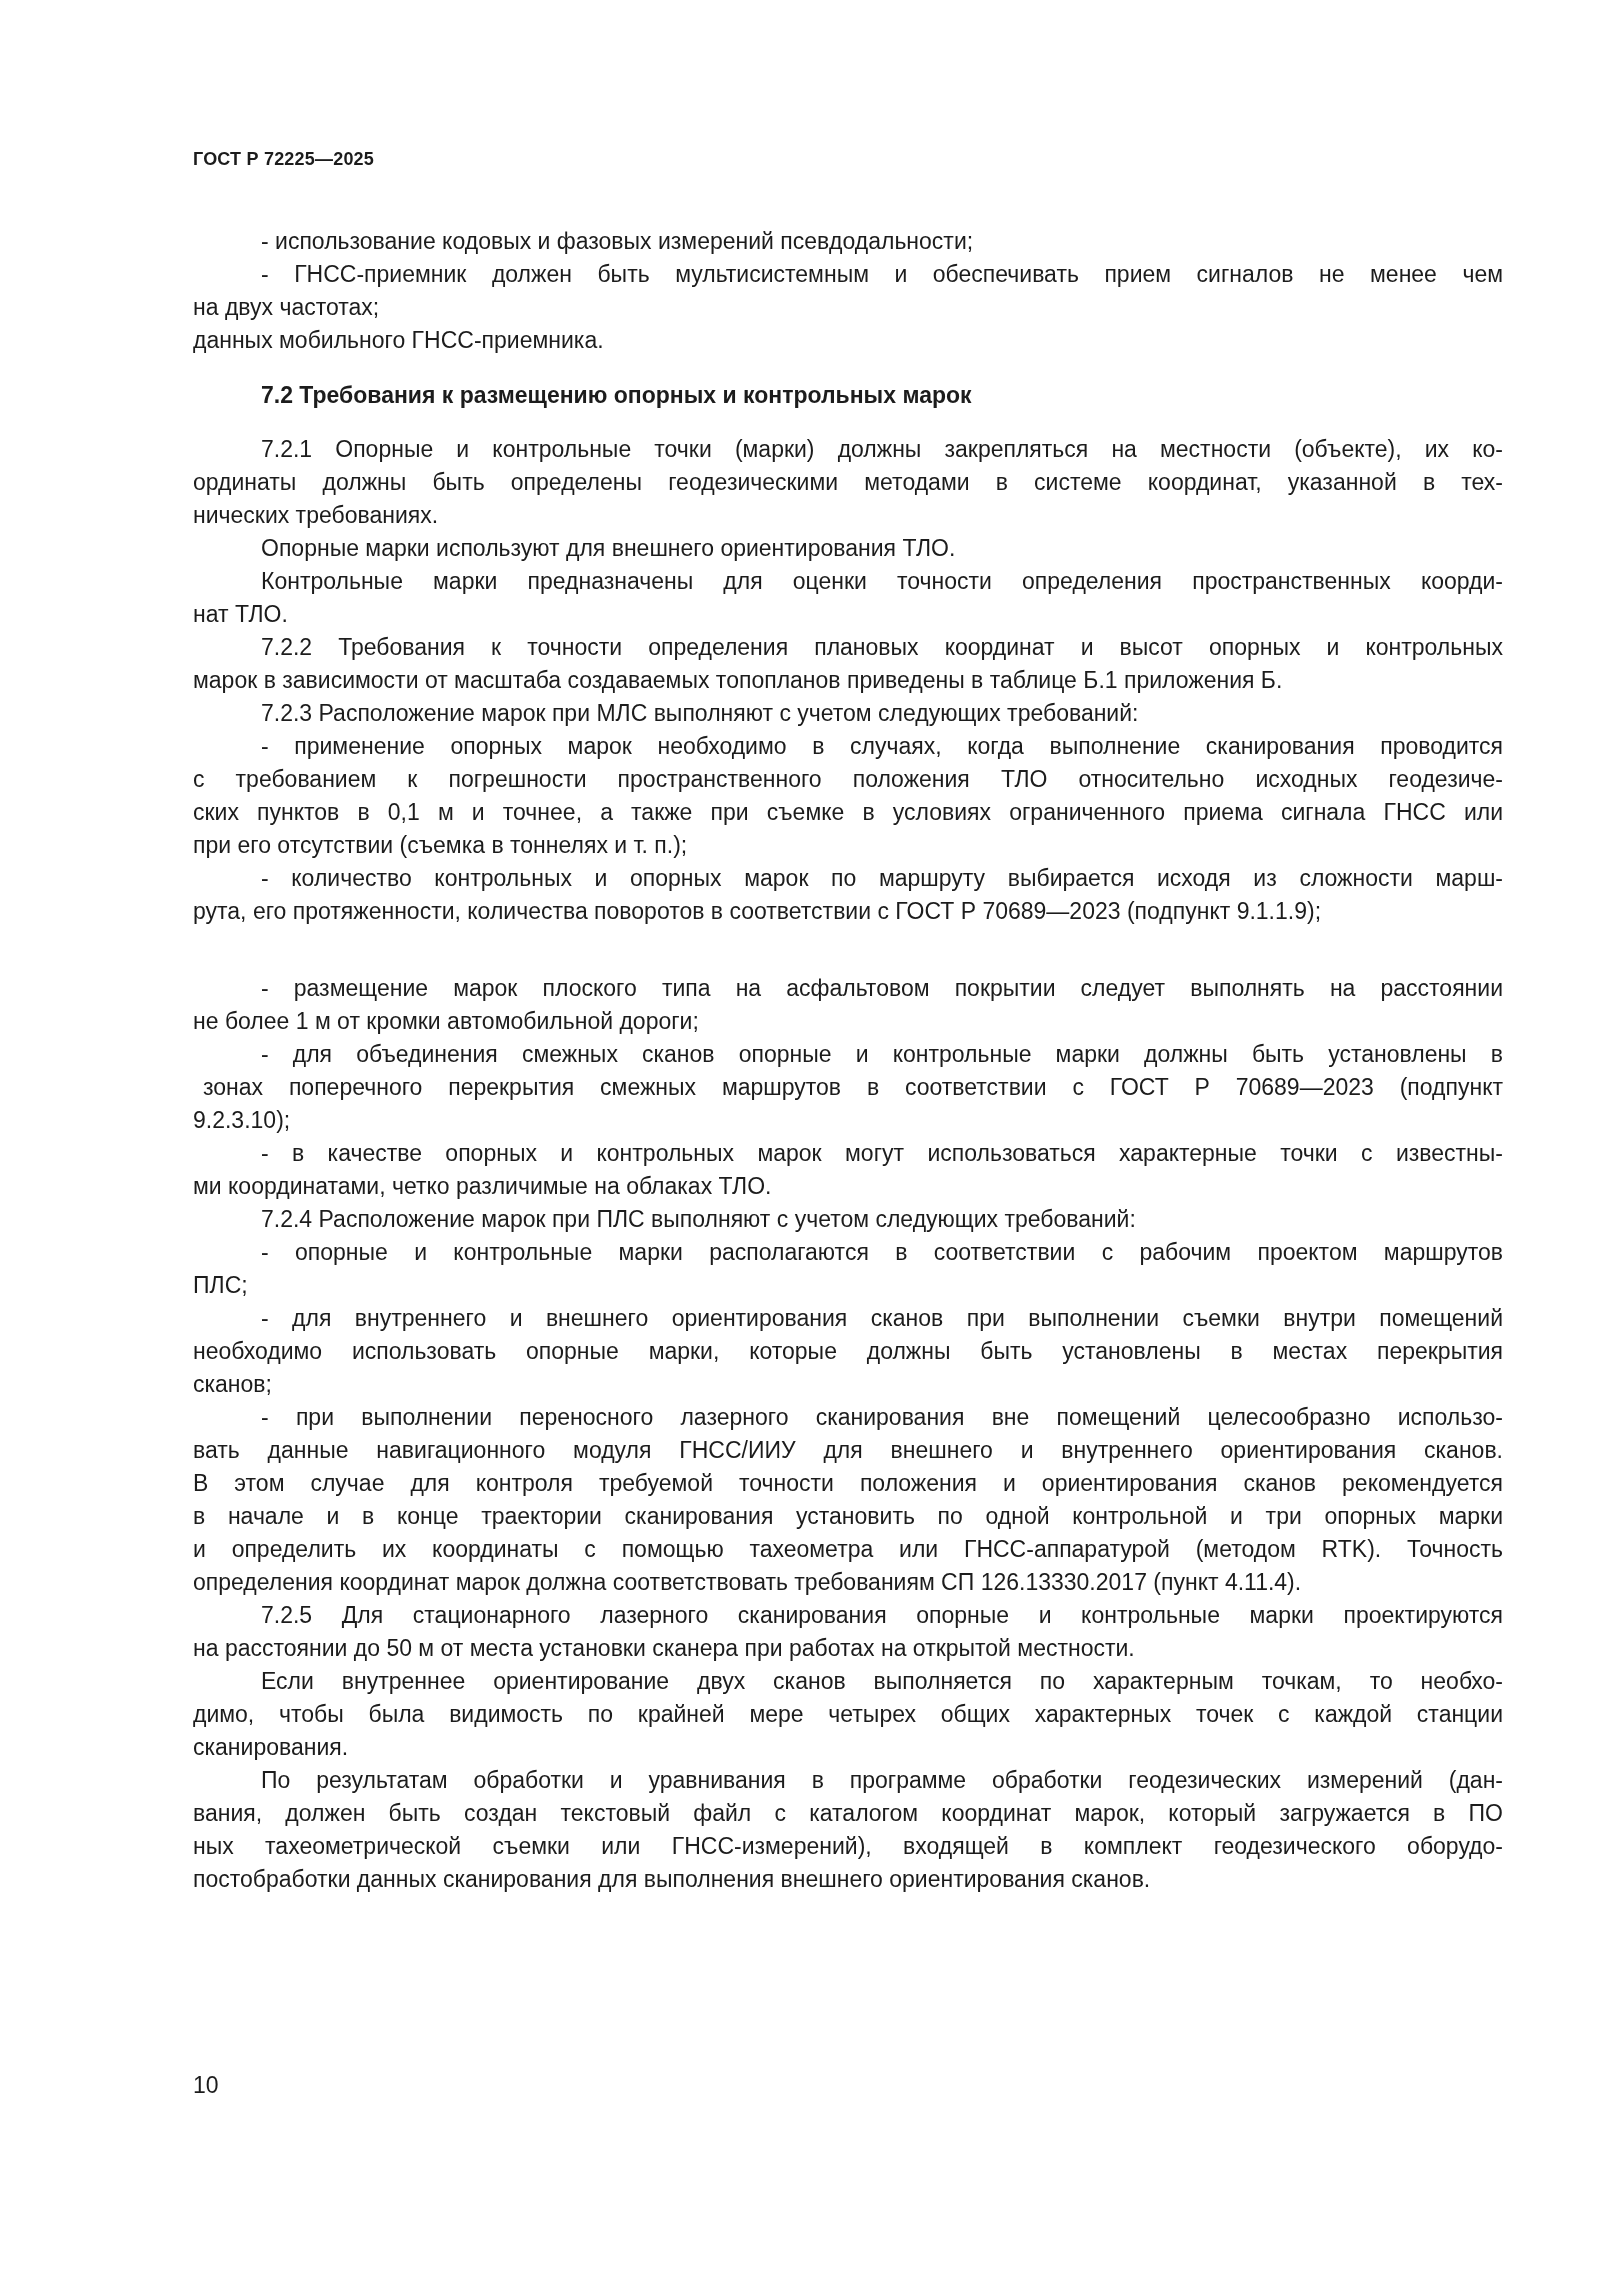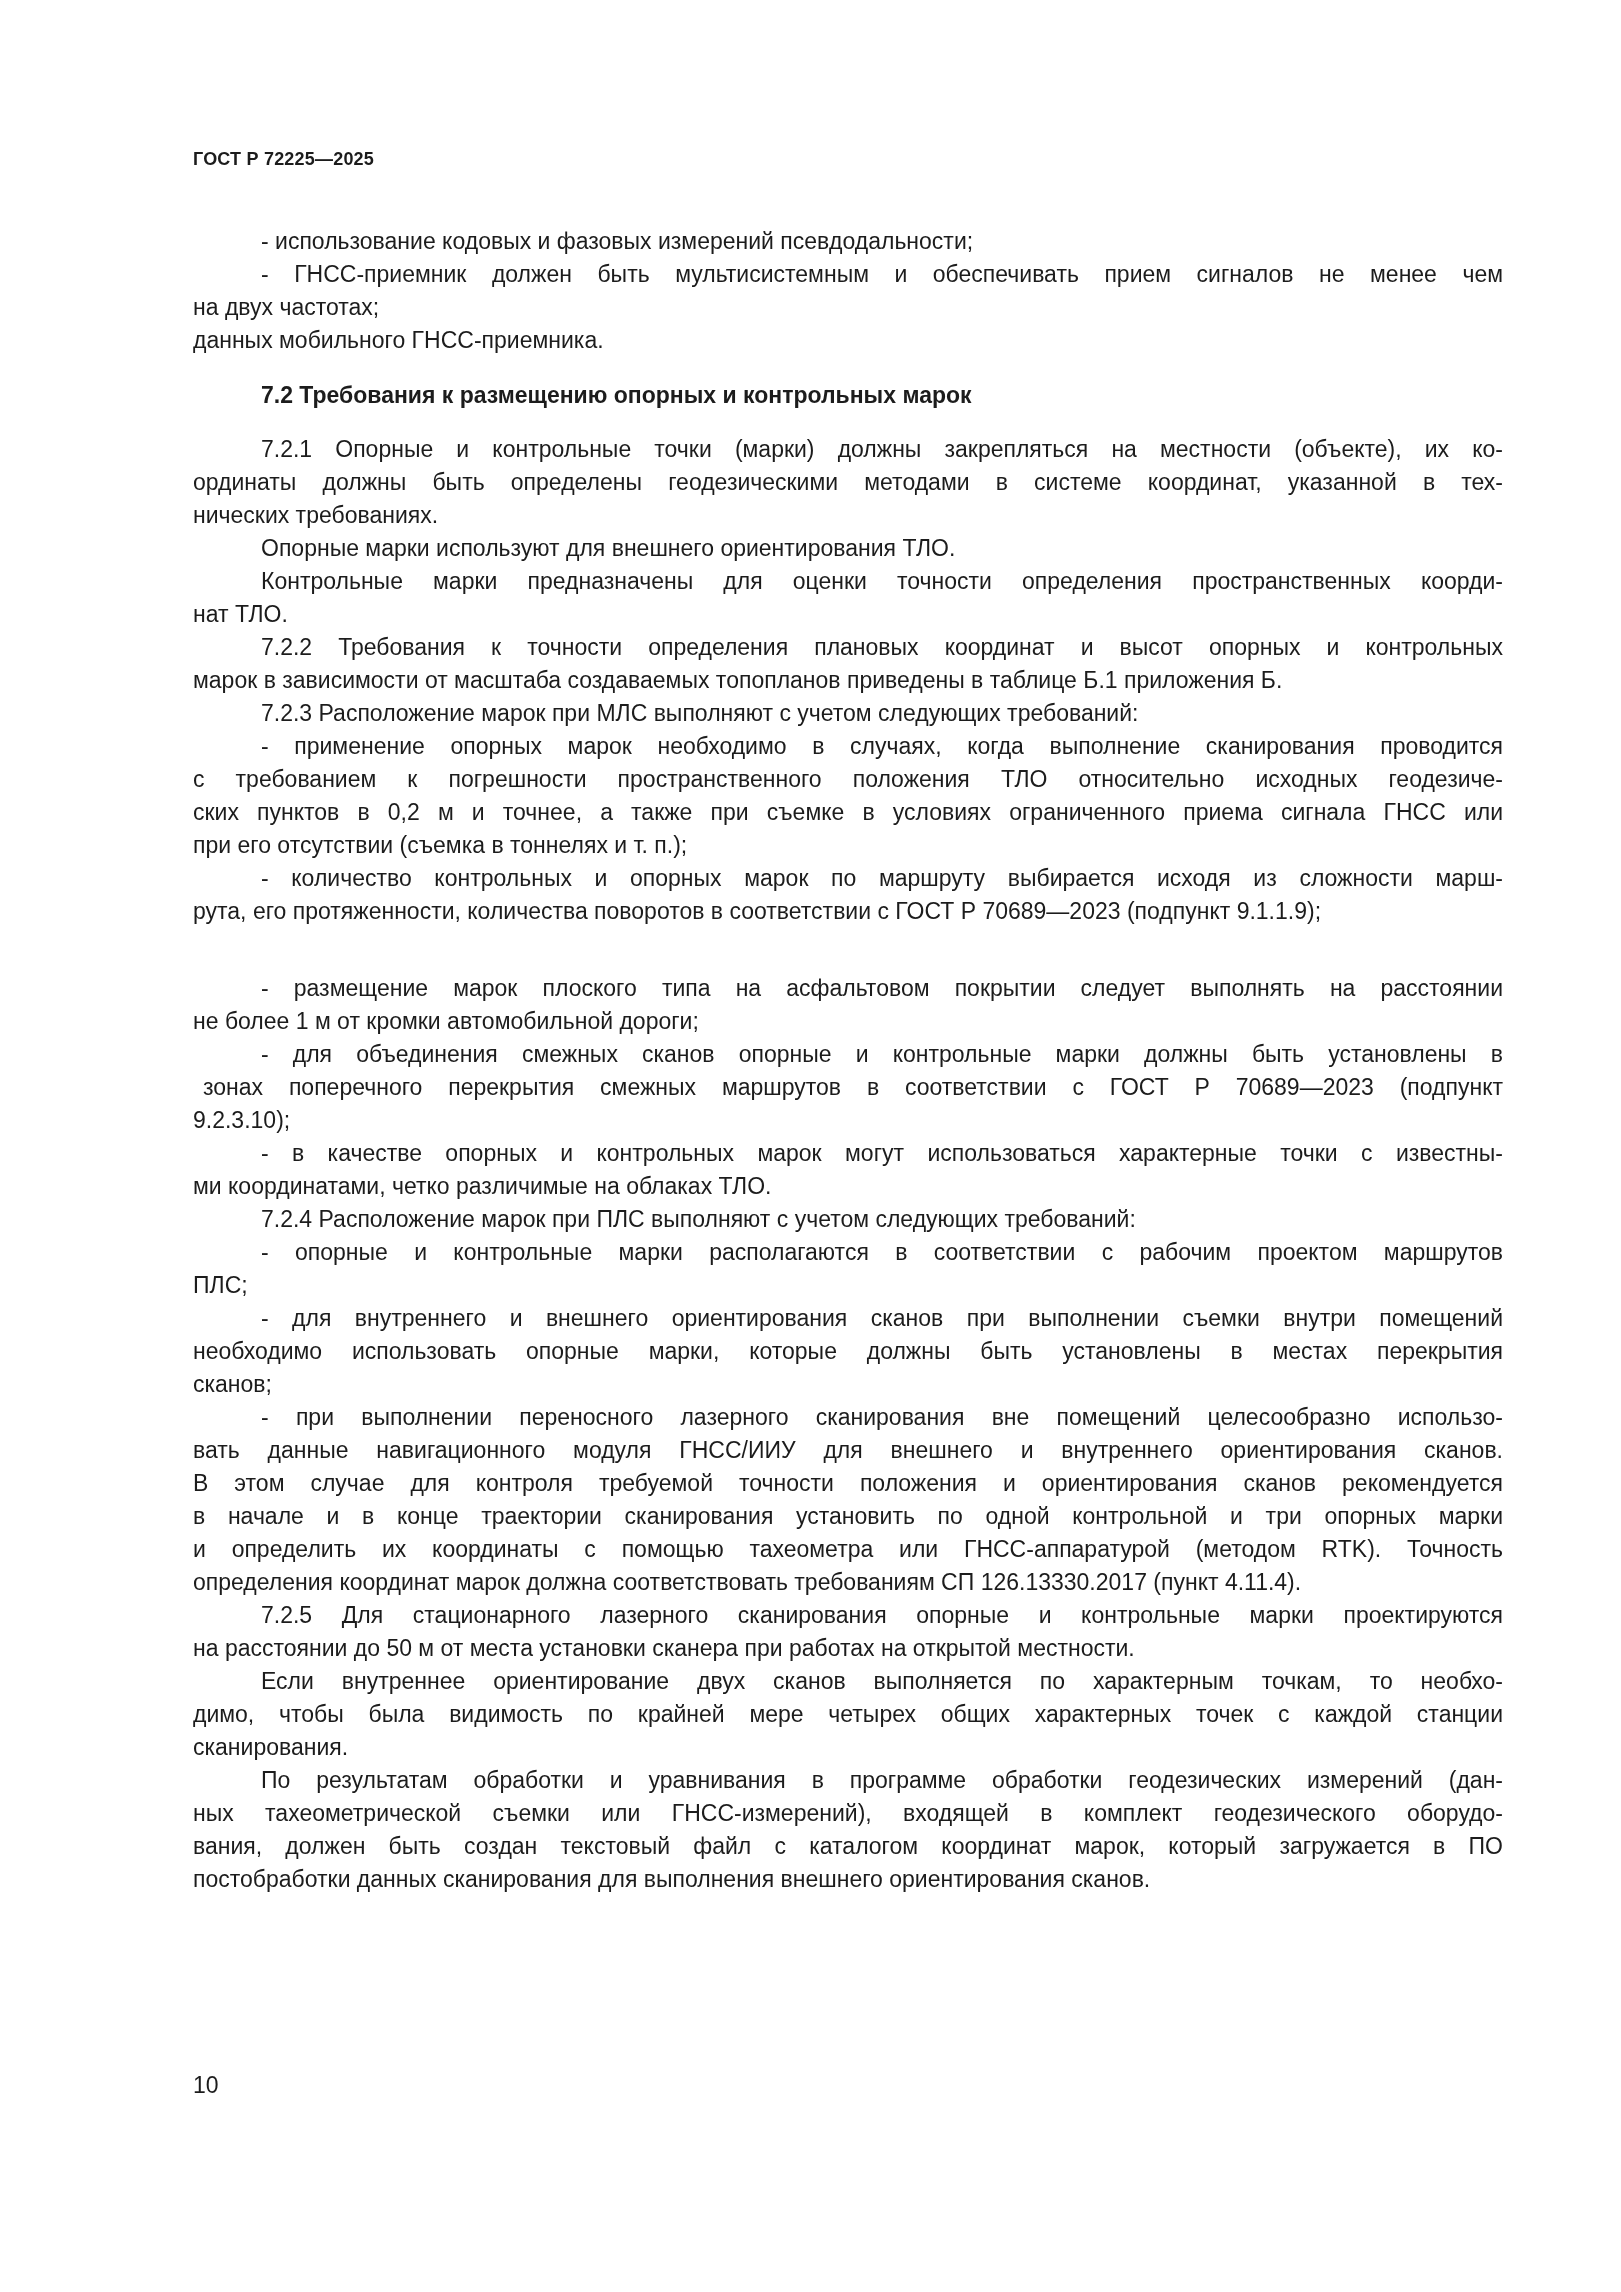--- a/index.html
+++ b/index.html
@@ -51,21 +51,21 @@
     <div>
       <div class="line indent" style="white-space: normal; overflow: hidden;">7.2.2  Требования к точности определения плановых координат и высот опорных и контрольных</div>
       <div class="line last" style="white-space: normal; overflow: hidden;">марок в зависимости от масштаба создаваемых топопланов приведены в таблице Б.1 приложения Б.</div>
     </div>
     <div>
       <div class="line indent last" style="white-space: normal; overflow: hidden;">7.2.3  Расположение марок при МЛС выполняют с учетом следующих требований:</div>
     </div>
     <div>
       <div class="line indent" style="white-space: normal; overflow: hidden;">-  применение опорных марок необходимо в случаях, когда выполнение сканирования проводится</div>
       <div class="line" style="white-space: normal; overflow: hidden;">с требованием к погрешности пространственного положения ТЛО относительно исходных геодезиче-</div>
-      <div class="line" style="white-space: normal; overflow: hidden;">ских пунктов в 0,2 м и точнее, а также при съемке в условиях ограниченного приема сигнала ГНСС или</div>
+      <div class="line" style="white-space: normal; overflow: hidden;">ских пунктов в 0,1 м и точнее, а также при съемке в условиях ограниченного приема сигнала ГНСС или</div>
       <div class="line last" style="white-space: normal; overflow: hidden;">при его отсутствии (съемка в тоннелях и т. п.);</div>
     </div>
     <div>
       <div class="line indent" style="white-space: normal; overflow: hidden;">-  количество контрольных и опорных марок по маршруту выбирается исходя из сложности марш-</div>
       <div class="line last" style="white-space: normal; overflow: hidden;">рута, его протяженности, количества поворотов в соответствии с ГОСТ Р 70689—2023 (подпункт 9.1.1.9);</div>
     </div>
     <div>
       <div class="line indent" style="white-space: normal; overflow: hidden; margin-top: 44px;">-  размещение марок плоского типа на асфальтовом покрытии следует выполнять на расстоянии</div>
       <div class="line last" style="white-space: normal; overflow: hidden;">не более 1 м от кромки автомобильной дороги;</div>
     </div>
@@ -102,20 +102,20 @@
       <div class="line indent" style="white-space: normal; overflow: hidden;">7.2.5  Для стационарного лазерного сканирования опорные и контрольные марки проектируются</div>
       <div class="line last" style="white-space: normal; overflow: hidden;">на расстоянии до 50 м от места установки сканера при работах на открытой местности.</div>
     </div>
     <div>
       <div class="line indent" style="white-space: normal; overflow: hidden;">Если внутреннее ориентирование двух сканов выполняется по характерным точкам, то необхо-</div>
       <div class="line" style="white-space: normal; overflow: hidden;">димо, чтобы была видимость по крайней мере четырех общих характерных точек с каждой станции</div>
       <div class="line last" style="white-space: normal; overflow: hidden;">сканирования.</div>
     </div>
     <div>
       <div class="line indent" style="white-space: normal; overflow: hidden;">По результатам обработки и уравнивания в программе обработки геодезических измерений (дан-</div>
+      <div class="line" style="white-space: normal; overflow: hidden;">вания, должен быть создан текстовый файл с каталогом координат марок, который загружается в ПО</div>
       <div class="line" style="white-space: normal; overflow: hidden;">ных тахеометрической съемки или ГНСС-измерений), входящей в комплект геодезического оборудо-</div>
-      <div class="line" style="white-space: normal; overflow: hidden;">вания, должен быть создан текстовый файл с каталогом координат марок, который загружается в ПО</div>
       <div class="line last" style="white-space: normal; overflow: hidden;">постобработки данных сканирования для выполнения внешнего ориентирования сканов.</div>
     </div>
   </div>
 
 <div class="page-number">10</div>
 
 
 </body></html>

